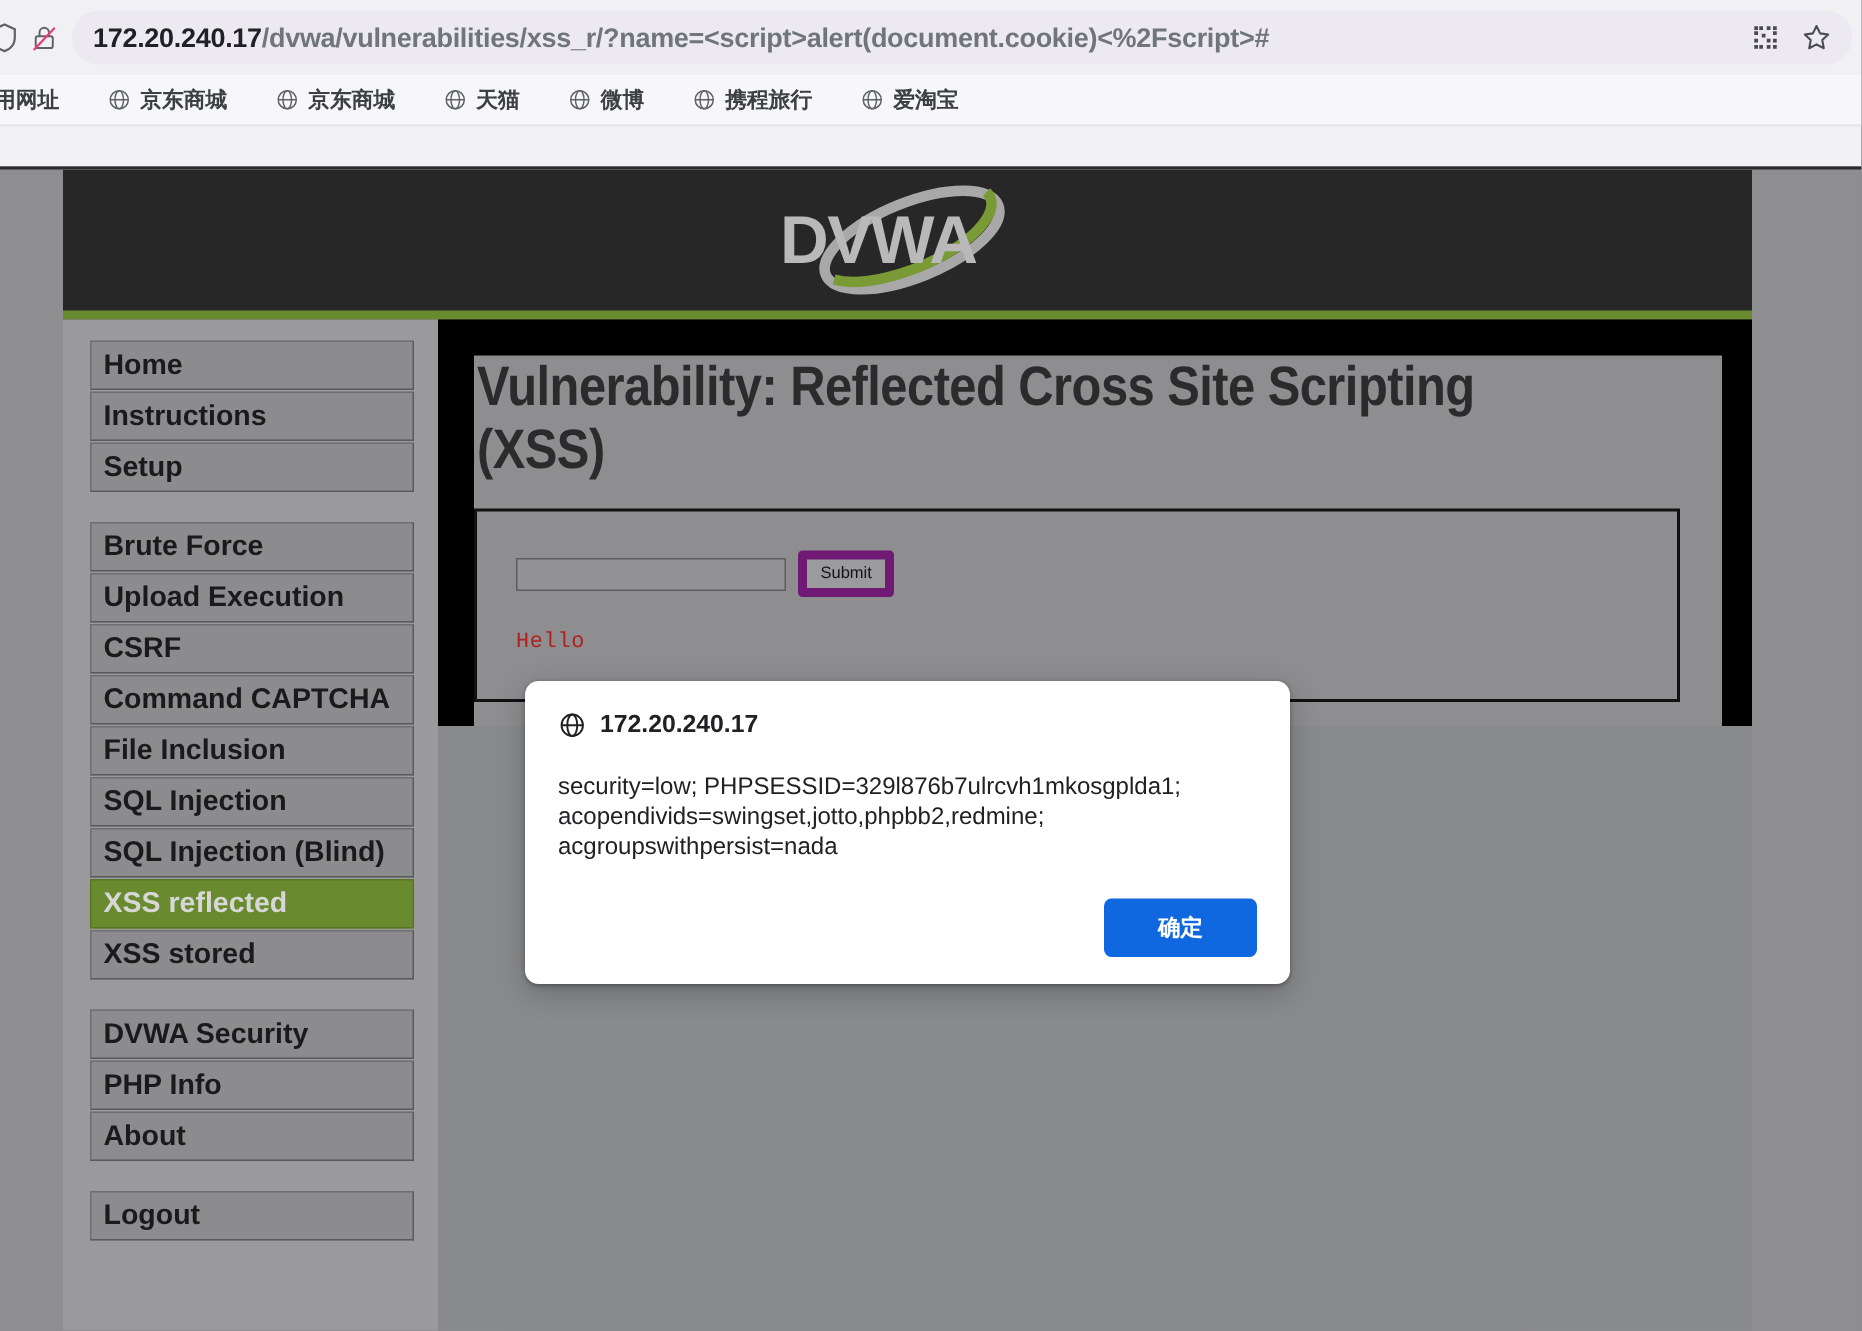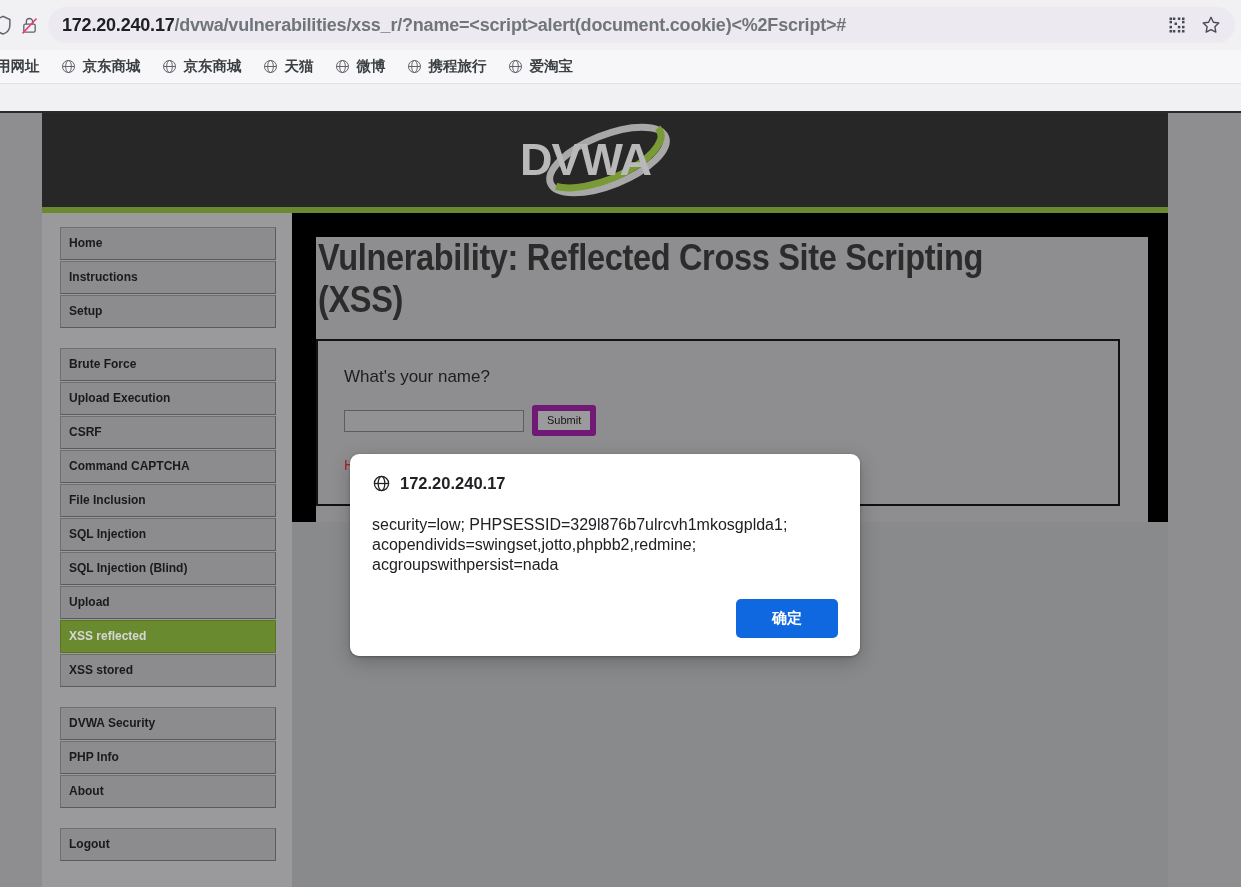--- a/index.html
+++ b/index.html
@@ -55,21 +55,21 @@
   }
   .url-text .host { color: #202124; }
   .omni-actions { display: flex; align-items: center; gap: 10px; padding-right: 6px;}
   .omni-actions .chrome-icon { width: 24px; height: 24px; color: #4a4a55; }
 
   .bookmarks-row {
     height: 34px;
     background: #f7f7fa;
     display: flex;
     align-items: center;
-    gap: 0;
+    gap: 11px;
     padding-left: 0;
     border-bottom: 1px solid #e2e2e6;
     overflow: hidden;
   }
   .bm {
     display: flex;
     align-items: center;
     gap: 6px;
     padding: 3px 10px;
     font-size: 14.5px;
@@ -134,21 +134,21 @@
   .menu-group { margin-bottom: 20px; }
   .menu-item {
     display: block;
     margin: 0 16px 1px 18px;
     padding: 6px 0 6px 8px;
     background: #8c8c8e;
     border: 1px solid #6f6f71;
     border-bottom-color: #5a5a5c;
     border-right-color: #5a5a5c;
     color: #1a1a1a;
-    font-size: 12px;
+    font-size: 19px;
     font-weight: bold;
     line-height: 19px;
     text-decoration: none;
   }
   .menu-item.active {
     background: #6a8a2f;
     color: #d7d7d7;
     border-color: #5a7426;
   }
 
@@ -401,42 +401,40 @@
         </div>
 
         <div class="menu-group">
           <a class="menu-item">Brute Force</a>
           <a class="menu-item">Upload Execution</a>
           <a class="menu-item">CSRF</a>
           <a class="menu-item">Command CAPTCHA</a>
           <a class="menu-item">File Inclusion</a>
           <a class="menu-item">SQL Injection</a>
           <a class="menu-item">SQL Injection (Blind)</a>
-          <a class="menu-item">Upload</a>
           <a class="menu-item active">XSS reflected</a>
           <a class="menu-item">XSS stored</a>
         </div>
 
         <div class="menu-group">
           <a class="menu-item">DVWA Security</a>
           <a class="menu-item">PHP Info</a>
           <a class="menu-item">About</a>
         </div>
 
         <div class="menu-group">
           <a class="menu-item">Logout</a>
         </div>
       </nav>
 
       <main class="main">
         <div class="main-inner">
           <h1 class="page-title">Vulnerability: Reflected Cross Site Scripting (XSS)</h1>
 
           <div class="vuln-box">
-            <div class="form-label">What's your name?</div>
             <form class="form-row">
               <input class="name-input" type="text" value="" style="">
               <button class="submit-btn" type="submit">Submit</button>
             </form>
             <div class="hello-text">Hello</div>
           </div>
         </div>
       </main>
 
     </div>

